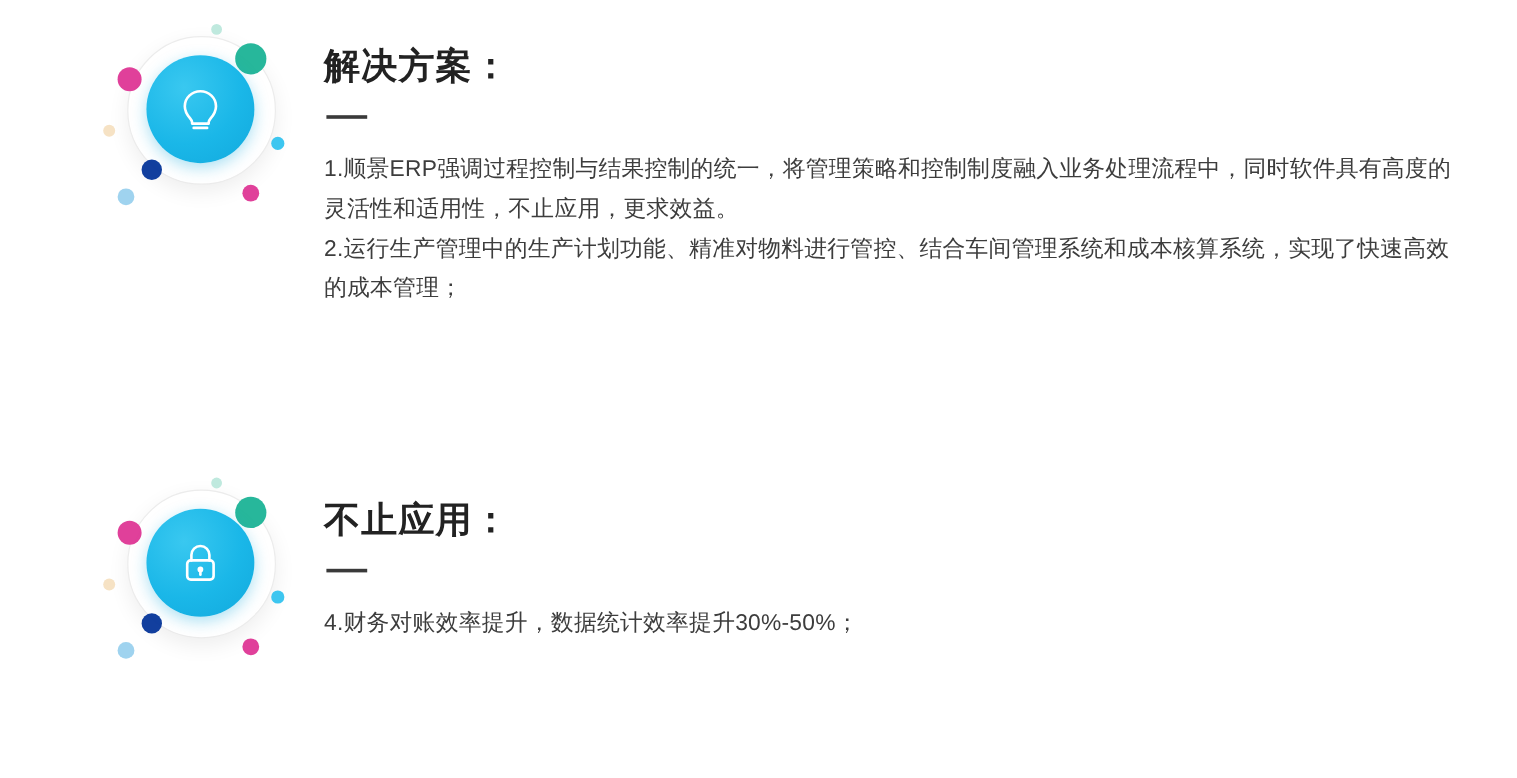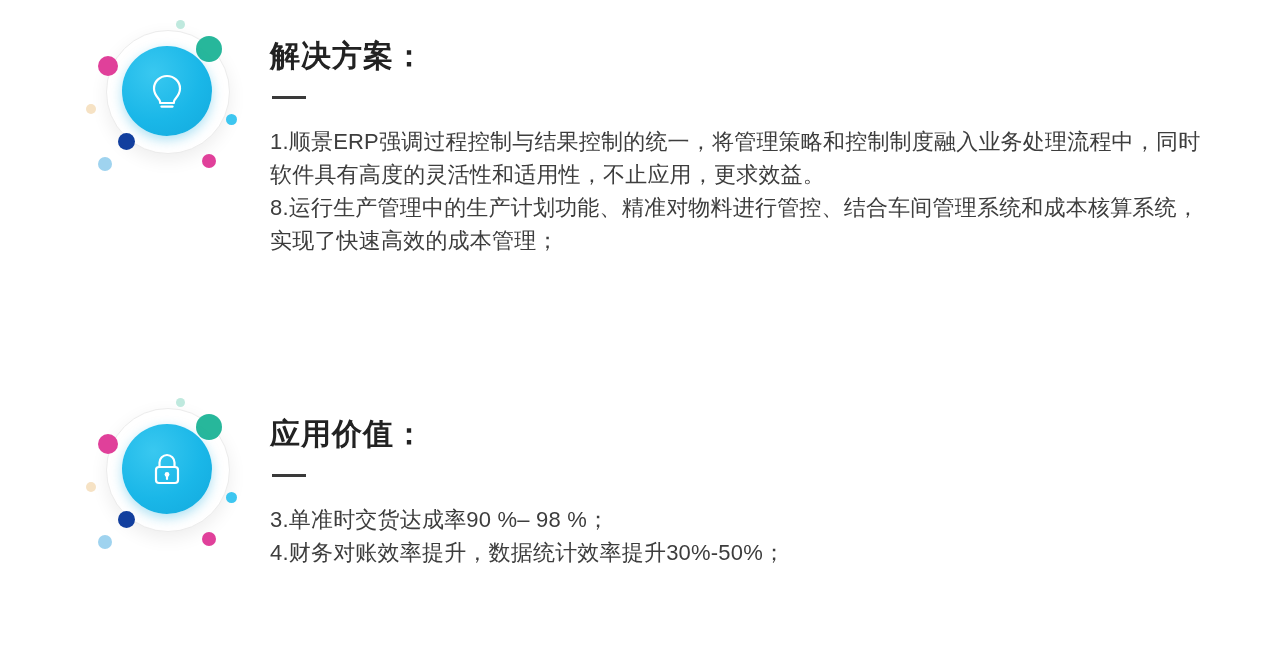--- a/index.html
+++ b/index.html
@@ -86,21 +86,21 @@
     line-height: 1.2;
     margin: 0;
   }
   .rule {
     width: 34px;
     height: 3px;
     background: #3a3a3a;
     margin: 22px 0 26px 2px;
   }
   .body-text {
-    font-size: 22px;
+    font-size: 19px;
     line-height: 33px;
     color: #3d3d3d;
     letter-spacing: 0.2px;
   }
   .body-text p { margin: 0; }
 </style>
 </head>
 <body>
 
 <div class="page">
@@ -123,21 +123,21 @@
           <line x1="17.4" y1="38.6" x2="28.6" y2="38.6" stroke="#ffffff" stroke-width="2.2" stroke-linecap="round"></line>
         </svg>
       </div>
     </div>
 
     <div class="text-col">
       <h2 class="heading">解决方案：</h2>
       <div class="rule"></div>
       <div class="body-text">
         <p>1.顺景ERP强调过程控制与结果控制的统一，将管理策略和控制制度融入业务处理流程中，同时软件具有高度的灵活性和适用性，不止应用，更求效益。</p>
-        <p>8.运行生产管理中的生产计划功能、精准对物料进行管控、结合车间管理系统和成本核算系统，实现了快速高效的成本管理；</p>
+        <p>2.运行生产管理中的生产计划功能、精准对物料进行管控、结合车间管理系统和成本核算系统，实现了快速高效的成本管理；</p>
       </div>
     </div>
   </div>
 
   <div class="section section-value">
 
     <div class="icon-cluster">
       <div class="halo"></div>
       <div class="dot dot-mint"></div>
       <div class="dot dot-teal"></div>
@@ -151,22 +151,21 @@
         <svg width="44" height="44" viewBox="0 0 44 44">
           <path d="M14.5 20 l0 -4.5 C14.5 11.4 17.9 8 22 8 c4.1 0 7.5 3.4 7.5 7.5 l0 4.5" fill="none" stroke="#ffffff" stroke-width="2.2" stroke-linecap="round"></path>
           <rect x="11" y="20" width="22" height="16" rx="3" ry="3" fill="none" stroke="#ffffff" stroke-width="2.2"></rect>
           <circle cx="22" cy="27.5" r="2.4" fill="#ffffff"></circle>
           <line x1="22" y1="28.5" x2="22" y2="32" stroke="#ffffff" stroke-width="2.2" stroke-linecap="round"></line>
         </svg>
       </div>
     </div>
 
     <div class="text-col">
-      <h2 class="heading">应用价值：</h2>
+      <h2 class="heading">不止应用：</h2>
       <div class="rule"></div>
       <div class="body-text">
-        <p>3.单准时交货达成率90 %– 98 %；</p>
         <p>4.财务对账效率提升，数据统计效率提升30%-50%；</p>
       </div>
     </div>
   </div>
 
 </div>
 
 </body></html>

